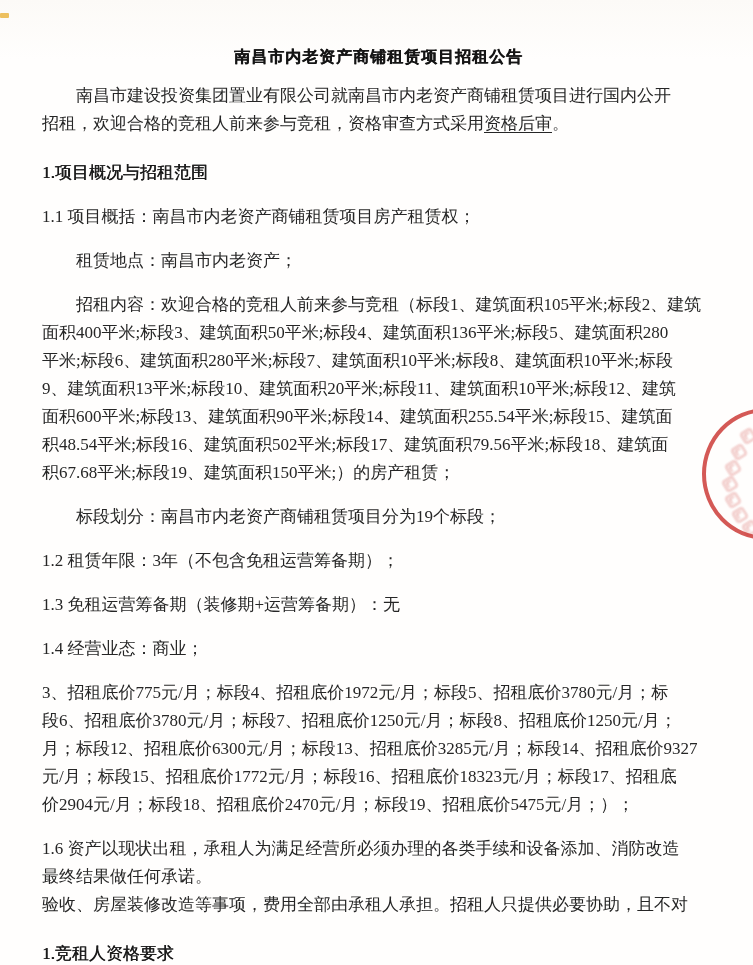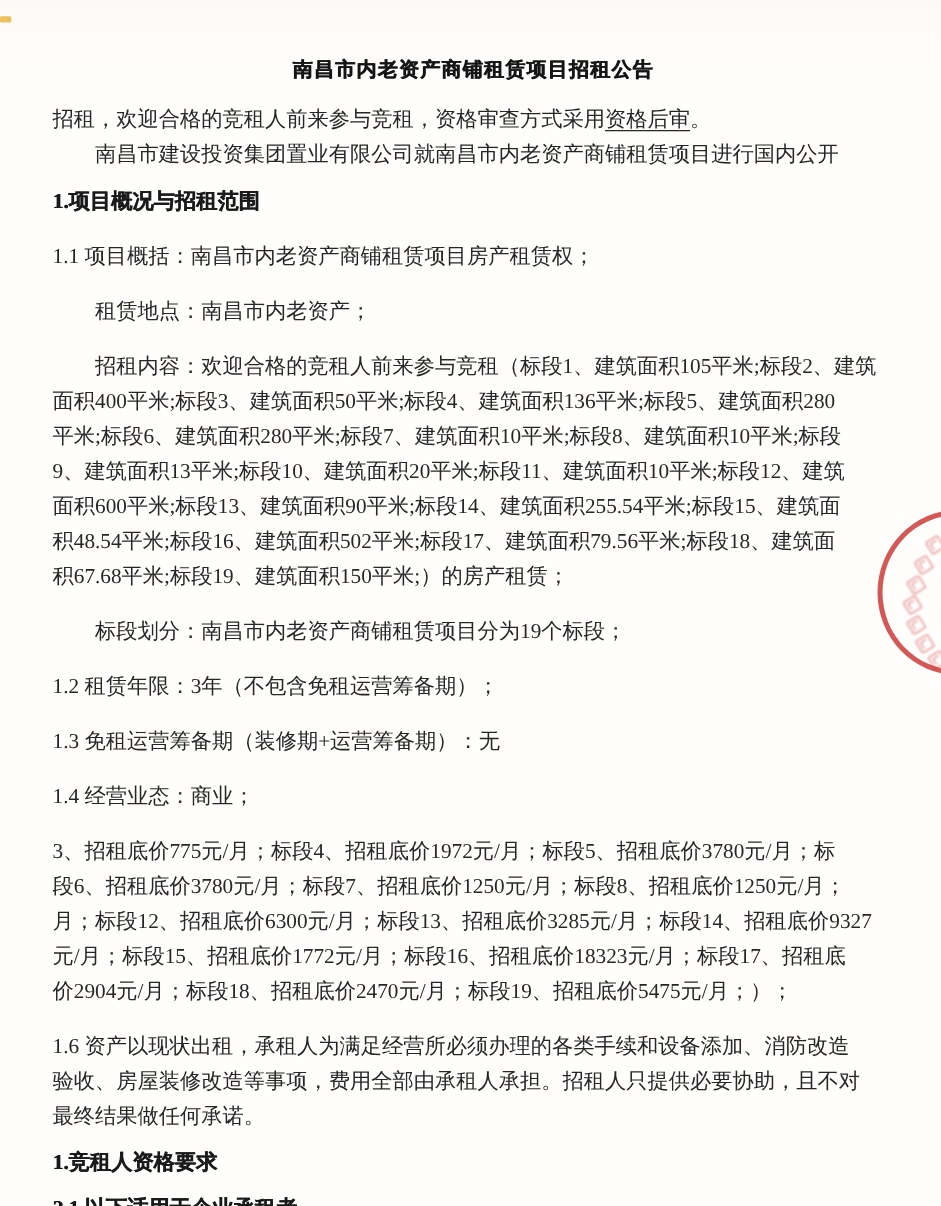--- a/index.html
+++ b/index.html
@@ -18,21 +18,21 @@
     text-align:center;
     font-size:16px;line-height:34px;
     font-weight:700;
     letter-spacing:1px;
     color:#151515;
     text-shadow:0.6px 0 0 #151515;
     margin-bottom:8px;
     white-space:nowrap;
   }
   .block{margin-top:16px;}
-  .block.heading{margin-top:9px;font-weight:700;}
+  .block.heading{margin-top:21px;font-weight:400;}
   .block.heading .line{color:#1a1a1a;text-shadow:0.5px 0 0 #1a1a1a;}
   .b0{margin-top:0;}
   .b11{margin-top:10px;}
   .b12{margin-top:8px;}
   .b13{margin-top:6px;}
   .line{
     font-size:17px;line-height:28px;height:28px;
     color:#262626;white-space:nowrap;
   }
   .line.indent{padding-left:34px;}
@@ -76,22 +76,22 @@
 </head>
 <body>
 
 <div class="page">
   <div class="corner-mark"></div>
 
   <div class="title">南昌市内老资产商铺租赁项目招租公告</div>
 
   <div id="doc">
       <div class="block body b0">
+        <div class="line indent"><span class="">南昌市建设投资集团置业有限公司就南昌市内老资产商铺租赁项目进行国内公开</span></div>
         <div class="line"><span class="">招租，欢迎合格的竞租人前来参与竞租，资格审查方式采用</span><span class="u">资格后审</span><span class="">。</span></div>
-        <div class="line indent"><span class="">南昌市建设投资集团置业有限公司就南昌市内老资产商铺租赁项目进行国内公开</span></div>
       </div>
       <div class="block heading b1">
         <div class="line"><span class="">1.项目概况与招租范围</span></div>
       </div>
       <div class="block body b2">
         <div class="line"><span class="">1.1 项目概括：南昌市内老资产商铺租赁项目房产租赁权；</span></div>
       </div>
       <div class="block body b3">
         <div class="line indent"><span class="">租赁地点：南昌市内老资产；</span></div>
       </div>
@@ -118,22 +118,22 @@
       </div>
       <div class="block body b9">
         <div class="line"><span class="">3、招租底价775元/月；标段4、招租底价1972元/月；标段5、招租底价3780元/月；标</span></div>
         <div class="line"><span class="">段6、招租底价3780元/月；标段7、招租底价1250元/月；标段8、招租底价1250元/月；</span></div>
         <div class="line"><span class="">月；标段12、招租底价6300元/月；标段13、招租底价3285元/月；标段14、招租底价9327</span></div>
         <div class="line"><span class="">元/月；标段15、招租底价1772元/月；标段16、招租底价18323元/月；标段17、招租底</span></div>
         <div class="line"><span class="">价2904元/月；标段18、招租底价2470元/月；标段19、招租底价5475元/月；）；</span></div>
       </div>
       <div class="block body b10">
         <div class="line"><span class="">1.6 资产以现状出租，承租人为满足经营所必须办理的各类手续和设备添加、消防改造</span></div>
+        <div class="line"><span class="">最终结果做任何承诺。</span></div>
         <div class="line"><span class="">验收、房屋装修改造等事项，费用全部由承租人承担。招租人只提供必要协助，且不对</span></div>
-        <div class="line"><span class="">最终结果做任何承诺。</span></div>
       </div>
       <div class="block heading b11">
         <div class="line"><span class="">1.竞租人资格要求</span></div>
       </div>
       <div class="block heading b12">
         <div class="line"><span class="">2.1 以下适用于企业承租者</span></div>
       </div>
     </div>
 
   <div class="seal">

